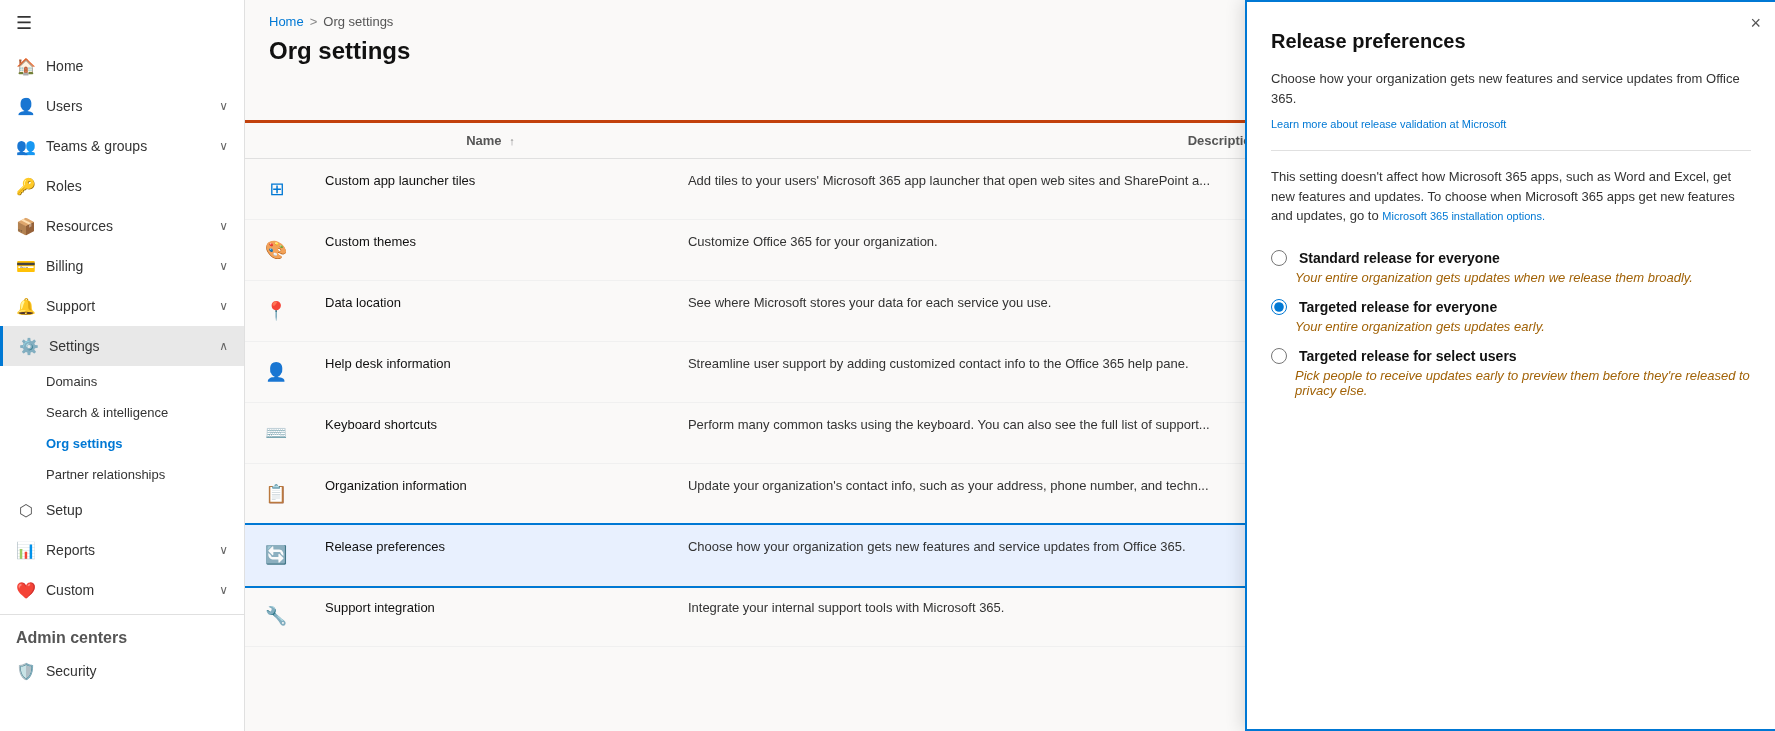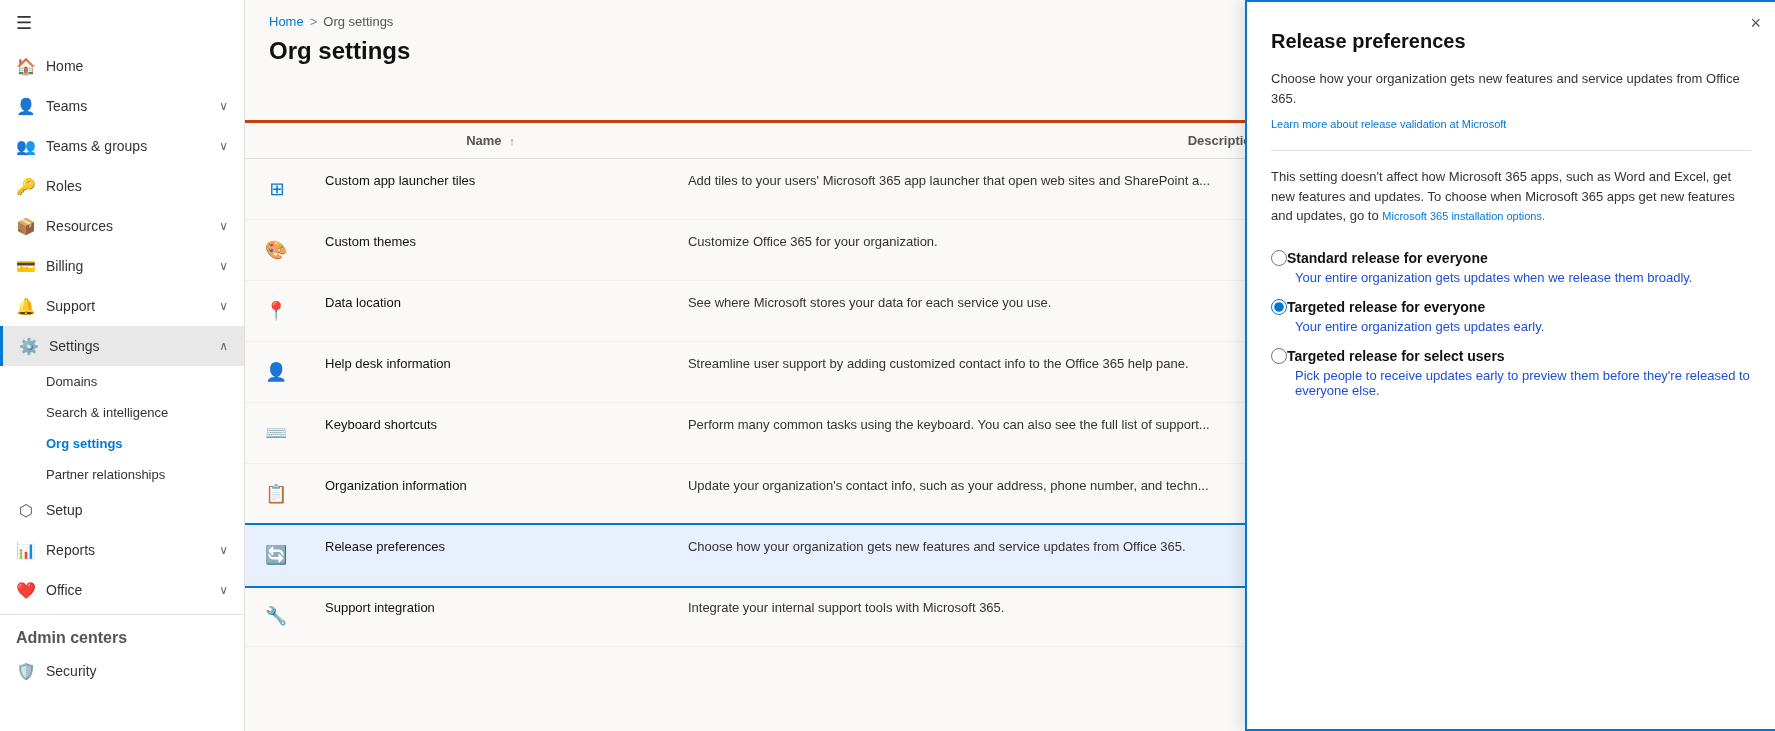--- a/index.html
+++ b/index.html
@@ -233,57 +233,58 @@
       font-size: 13px;
       color: #333;
       line-height: 1.5;
       margin-bottom: 24px;
       border-top: 1px solid #e0e0e0;
       padding-top: 16px;
     }
     .panel-note a { color: #0078d4; text-decoration: none; }
     .radio-group { display: flex; flex-direction: column; gap: 14px; }
     .radio-option { display: flex; flex-direction: column; gap: 4px; }
-    .radio-label-row { display: flex; align-items: flex-end; gap: 0; }
+    .radio-label-row { display: flex; align-items: flex-end; gap: 12px; }
     .radio-input {
       width: 16px;
       height: 16px;
       accent-color: #0078d4;
       cursor: pointer;
       flex-shrink: 0;
     }
     .radio-label {
       font-size: 14px;
       font-weight: 600;
       color: #111;
       cursor: pointer;
     }
     .radio-desc {
       font-size: 13px;
-      color: #1d4ed8;
+      color: #a16207;
       padding-left: 24px;
+      font-style: italic;
     }
 
     
     .table-area::-webkit-scrollbar { width: 6px; }
     .table-area::-webkit-scrollbar-thumb { background: #ccc; border-radius: 3px; }
   </style>
 </head>
 <body>
 
 <nav class="sidebar">
   <div class="sidebar-hamburger">☰</div>
 
   <div class="sidebar-nav-item">
     <span class="icon">🏠</span>
     <span>Home</span>
   </div>
   <div class="sidebar-nav-item">
     <span class="icon">👤</span>
-    <span>Teams</span>
+    <span>Users</span>
     <span class="chevron">∨</span>
   </div>
   <div class="sidebar-nav-item">
     <span class="icon">👥</span>
     <span>Teams &amp; groups</span>
     <span class="chevron">∨</span>
   </div>
   <div class="sidebar-nav-item">
     <span class="icon">🔑</span>
     <span>Roles</span>
@@ -326,21 +327,21 @@
     <span class="icon">⬡</span>
     <span>Setup</span>
   </div>
   <div class="sidebar-nav-item">
     <span class="icon">📊</span>
     <span>Reports</span>
     <span class="chevron">∨</span>
   </div>
   <div class="sidebar-nav-item">
     <span class="icon">❤️</span>
-    <span>Office</span>
+    <span>Custom</span>
     <span class="chevron">∨</span>
   </div>
 
   <hr class="sidebar-divider">
   <div class="sidebar-section-label">Admin centers</div>
   <div class="sidebar-nav-item">
     <span class="icon">🛡️</span>
     <span>Security</span>
   </div>
 </nav>
@@ -441,17 +442,17 @@
           <input type="radio" class="radio-input" name="release" id="targeted-everyone" checked="" style="">
           <label class="radio-label" for="targeted-everyone">Targeted release for everyone</label>
         </div>
         <div class="radio-desc">Your entire organization gets updates early.</div>
       </div>
       <div class="radio-option">
         <div class="radio-label-row">
           <input type="radio" class="radio-input" name="release" id="targeted-select" style="">
           <label class="radio-label" for="targeted-select">Targeted release for select users</label>
         </div>
-        <div class="radio-desc">Pick people to receive updates early to preview them before they're released to everyone else.</div>
+        <div class="radio-desc">Pick people to receive updates early to preview them before they're released to privacy else.</div>
       </div>
     </div>
   </div>
 </div>
 
 </body></html>

